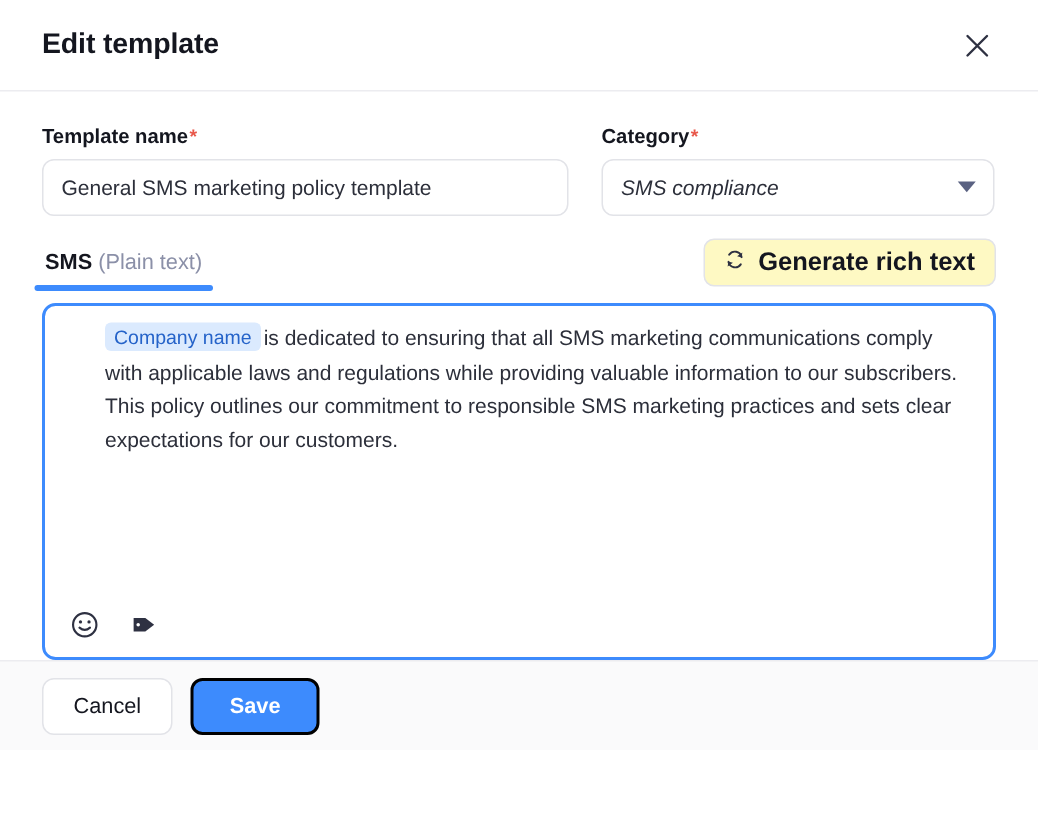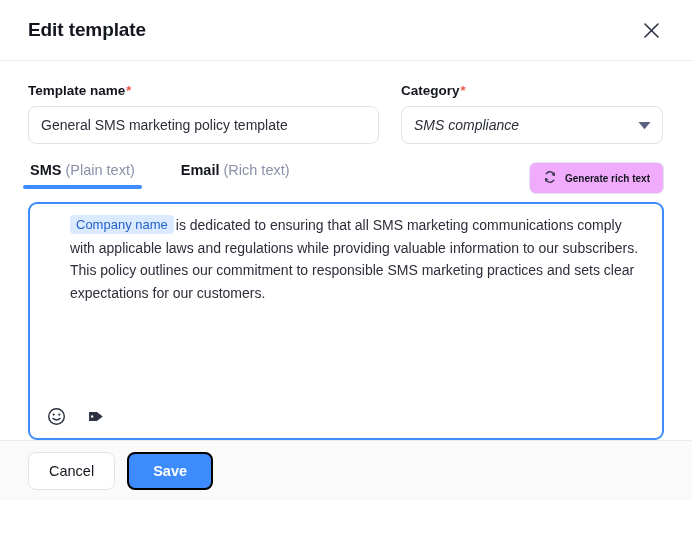--- a/index.html
+++ b/index.html
@@ -124,21 +124,21 @@
     position: absolute;
     right: 12px;
     top: 50%;
     transform: translateY(-50%);
     pointer-events: none;
   }
 
   
   .tabs-bar {
     display: flex;
-    align-items: flex-start;
+    align-items: center;
     position: relative;
     margin-top: 4px;
     height: 34px;
   }
   .tab {
     font-size: 14.5px;
     cursor: pointer;
     padding: 0 2px 9px 2px;
     margin-right: 42px;
     white-space: nowrap;
@@ -165,26 +165,26 @@
     background: #3d8bfd;
     border-radius: 2px;
   }
 
   .gen-btn {
     margin-left: auto;
     margin-bottom: 9px;
     height: 32px;
     border: 1px solid #e2e3e8;
     border-radius: 7px;
-    background: #f0abfc;
+    background: #fef9c3;
     display: flex;
     align-items: center;
     gap: 8px;
     padding: 0 13px;
-    font-size: 10px;
+    font-size: 17px;
     font-weight: bold;
     color: #14161f;
     cursor: pointer;
     font-family: "Liberation Sans", sans-serif;
   }
 
   
   .editor {
     margin-top: 6px;
     height: 238px;
@@ -317,24 +317,20 @@
           </span>
         </div>
       </div>
 
     </div>
 
     <div class="tabs-bar">
       <button class="tab active">
         <span class="tab-main">SMS</span>
         <span class="tab-sub">(Plain text)</span>
-      </button>
-      <button class="tab">
-        <span class="tab-main">Email</span>
-        <span class="tab-sub">(Rich text)</span>
       </button>
 
       <button class="gen-btn">
         <span>
           <svg width="14" height="14" viewBox="0 0 16 16" fill="none">
             <path d="M13 6.2 A5.2 5.2 0 0 0 3.6 4.3" stroke="#2e3142" stroke-width="1.5" stroke-linecap="round"></path>
             <path d="M3 9.8 A5.2 5.2 0 0 0 12.4 11.7" stroke="#2e3142" stroke-width="1.5" stroke-linecap="round"></path>
             <path d="M13.6 2.6 L13.1 6.5 L9.6 5.6 Z" fill="#2e3142"></path>
             <path d="M2.4 13.4 L2.9 9.5 L6.4 10.4 Z" fill="#2e3142"></path>
           </svg>

